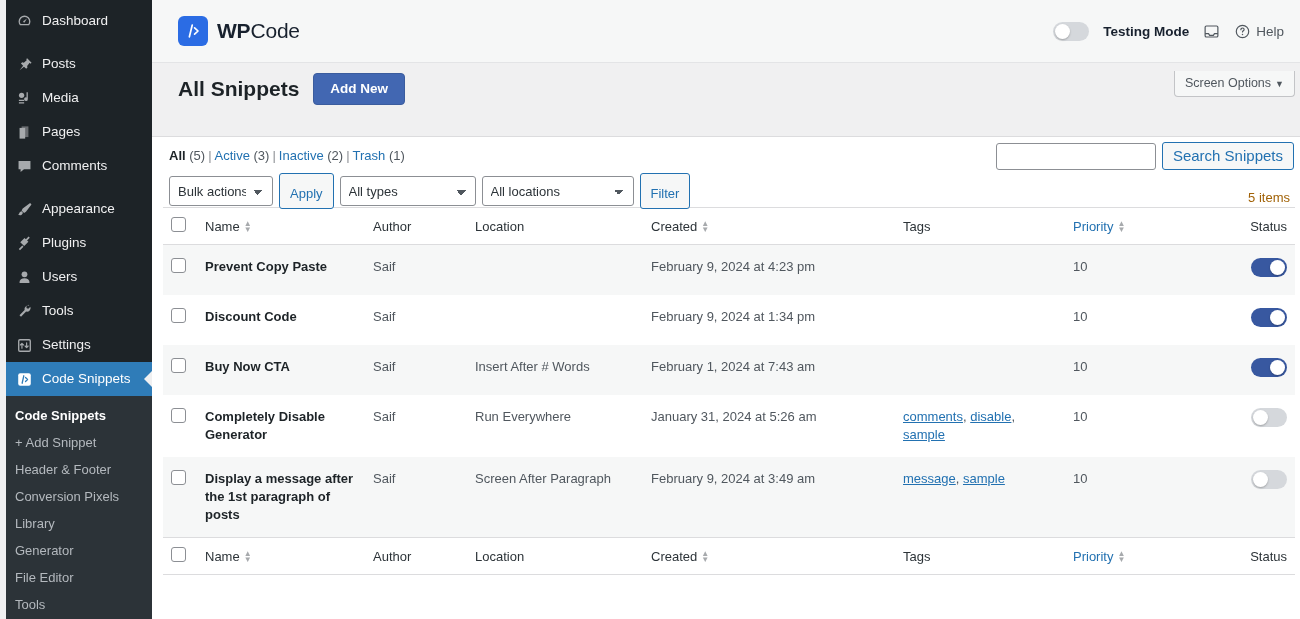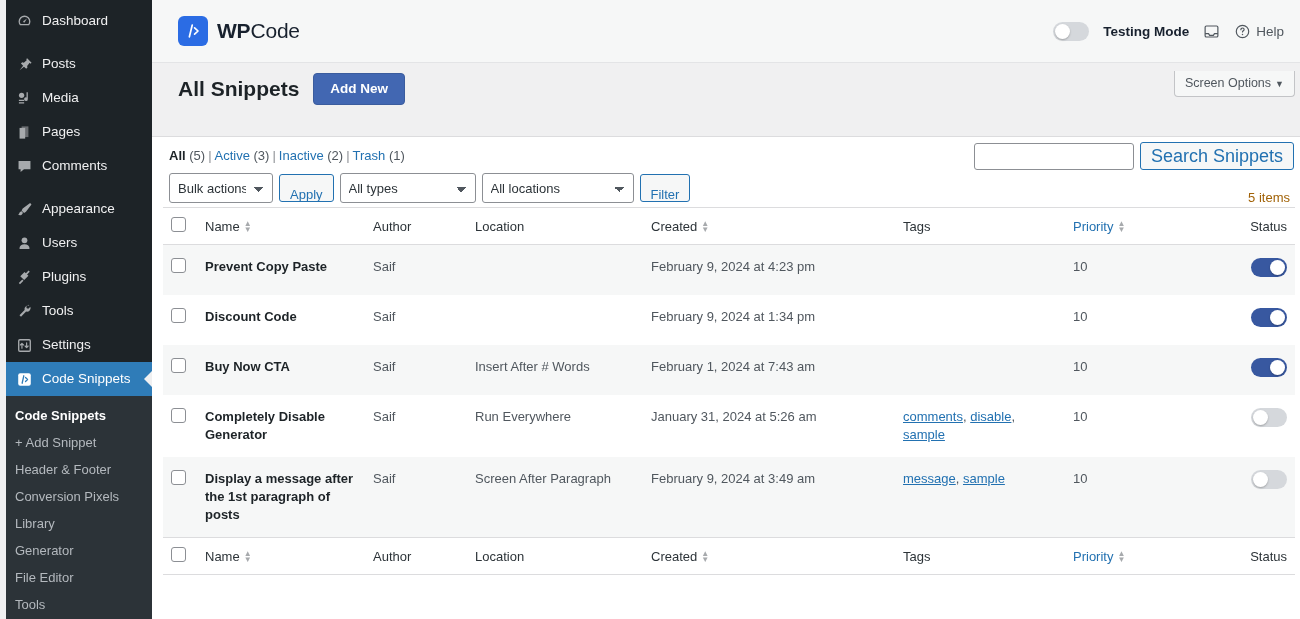--- a/index.html
+++ b/index.html
@@ -119,41 +119,41 @@
   .subsub .cnt { color: #50575e; }
 
   .search-box { position: absolute; right: 1px; top: 5px; display: flex; align-items: center; gap: 6px; }
   .search-input {
     width: 160px; height: 27px; border: 1px solid #8c8f94; border-radius: 3px;
     padding: 0 8px; font-size: 13px; background: #fff; color: #2c3338;
     font-family: "Liberation Sans", sans-serif;
   }
   .btn-secondary {
     background: #f6f7f7; color: #2271b1; border: 1px solid #2271b1;
-    border-radius: 3px; padding: 0 10px; height: 28px; font-size: 18px;
+    border-radius: 3px; padding: 0 10px; height: 28px; font-size: 15px;
     cursor: pointer; font-family: "Liberation Sans", sans-serif; line-height: 26px;
   }
 
   .tablenav { position: relative; height: 34px; margin-top: 2px; }
   .actions { position: absolute; left: 6px; top: 0; display: flex; align-items: center; gap: 6px; }
   .sel {
     height: 30px; border: 1px solid #8c8f94; border-radius: 3px; background: #fff;
     font-size: 13px; color: #2c3338; padding: 0 26px 0 8px;
     font-family: "Liberation Sans", sans-serif;
     appearance: none; -webkit-appearance: none; cursor: pointer;
     background-image: linear-gradient(45deg, transparent 50%, #50575e 50%), linear-gradient(135deg, #50575e 50%, transparent 50%);
     background-position: calc(100% - 14px) 13px, calc(100% - 9px) 13px;
     background-size: 5px 5px, 5px 5px; background-repeat: no-repeat;
   }
   .sel.w-bulk { width: 104px; }
   .sel.w-types { width: 136px; }
   .sel.w-loc { width: 152px; }
   .btn-apply, .btn-filter {
     background: #f6f7f7; color: #2271b1; border: 1px solid #2271b1;
-    border-radius: 3px; height: 28px; padding: 12px 10px; font-size: 13px; cursor: pointer;
+    border-radius: 3px; height: 36px; padding: 12px 10px; font-size: 13px; cursor: pointer;
     font-family: "Liberation Sans", sans-serif;
   }
   .items-count { position: absolute; right: 5px; top: 17px; font-size: 13px; color: #a16207; }
 
   
   table.snippets { width: 100%; border-collapse: collapse; table-layout: fixed; }
   table.snippets th {
     font-size: 13px; font-weight: normal; color: #2c3338; text-align: left;
     padding: 9px 8px; border-top: 1px solid #dcdcde; border-bottom: 1px solid #dcdcde;
     background: #fff; vertical-align: middle;
@@ -245,33 +245,33 @@
           <span class="sb-icon">
             <svg width="17" height="17" viewBox="0 0 20 20" fill="currentColor">
               <path d="M16.6 2.4L7.9 8.9l-1.3 2.2 2.9 2.9 2.2-1.3 6.5-8.7zM5.2 12.6c-1.3.7-1.4 2.5-2.6 3.6 1.6.9 4 .7 4.8-1a1.7 1.7 0 00-2.2-2.6z"></path>
             </svg>
           </span>
           <span class="sb-label">Appearance</span>
         </div>
         <div class="sb-item">
           <span class="sb-icon">
             <svg width="17" height="17" viewBox="0 0 20 20" fill="currentColor">
+              <path d="M16.2 3.2l-1.4-1.4-3.2 3.2-1.6-1.6-5 5 4.6 4.6 5-5-1.6-1.6 3.2-3.2zM7.4 12.4l-4.1 4.1 1.4 1.4 4.1-4.1z"></path>
+            </svg>
+          </span>
+          <span class="sb-label">Plugins</span>
+        </div>
+        <div class="sb-item">
+          <span class="sb-icon">
+            <svg width="17" height="17" viewBox="0 0 20 20" fill="currentColor">
               <circle cx="10" cy="6.2" r="3.4"></circle>
               <path d="M10 10.8c-3.2 0-5.8 1.9-5.8 4.2v1.6h11.6v-1.6c0-2.3-2.6-4.2-5.8-4.2z"></path>
             </svg>
           </span>
           <span class="sb-label">Users</span>
-        </div>
-        <div class="sb-item">
-          <span class="sb-icon">
-            <svg width="17" height="17" viewBox="0 0 20 20" fill="currentColor">
-              <path d="M16.2 3.2l-1.4-1.4-3.2 3.2-1.6-1.6-5 5 4.6 4.6 5-5-1.6-1.6 3.2-3.2zM7.4 12.4l-4.1 4.1 1.4 1.4 4.1-4.1z"></path>
-            </svg>
-          </span>
-          <span class="sb-label">Plugins</span>
         </div>
         <div class="sb-item">
           <span class="sb-icon">
             <svg width="17" height="17" viewBox="0 0 20 20" fill="currentColor">
               <path d="M15.8 3.3a4.3 4.3 0 00-5.7 5l-6 6 1.8 1.8 6-6a4.3 4.3 0 005-5.7l-2.4 2.4-1.9-.5-.5-1.9 2.4-2.4z"></path>
             </svg>
           </span>
           <span class="sb-label">Tools</span>
         </div>
         <div class="sb-item">

